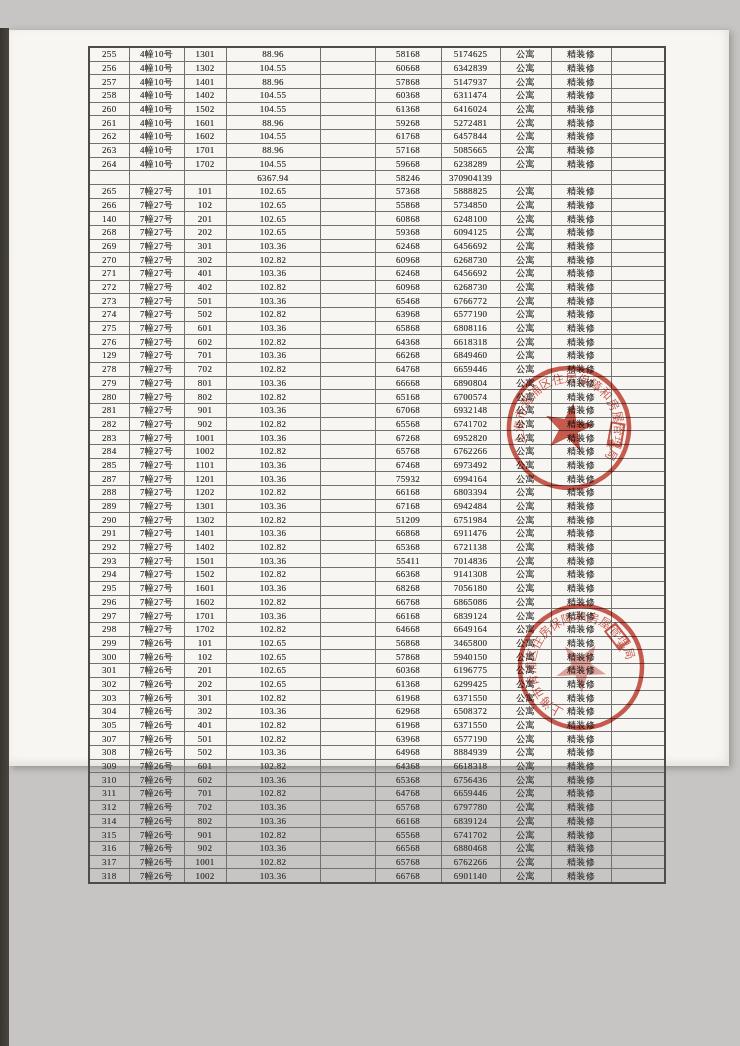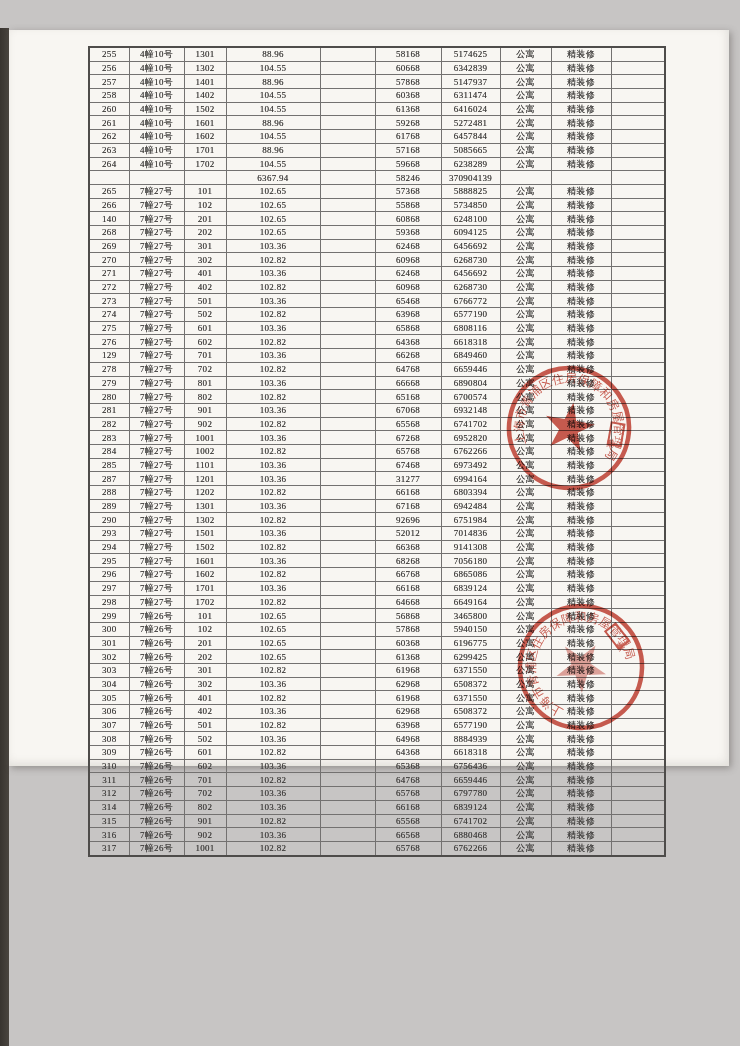--- a/index.html
+++ b/index.html
@@ -435,21 +435,21 @@
       <td>公寓</td>
       <td>精装修</td>
       <td></td>
     </tr>
         <tr>
       <td>287</td>
       <td>7幢27号</td>
       <td>1201</td>
       <td>103.36</td>
       <td></td>
-      <td>31277</td>
+      <td>75932</td>
       <td>6994164</td>
       <td>公寓</td>
       <td>精装修</td>
       <td></td>
     </tr>
         <tr>
       <td>288</td>
       <td>7幢27号</td>
       <td>1202</td>
       <td>102.82</td>
@@ -471,33 +471,57 @@
       <td>公寓</td>
       <td>精装修</td>
       <td></td>
     </tr>
         <tr>
       <td>290</td>
       <td>7幢27号</td>
       <td>1302</td>
       <td>102.82</td>
       <td></td>
-      <td>92696</td>
+      <td>51209</td>
       <td>6751984</td>
       <td>公寓</td>
       <td>精装修</td>
       <td></td>
     </tr>
         <tr>
+      <td>291</td>
+      <td>7幢27号</td>
+      <td>1401</td>
+      <td>103.36</td>
+      <td></td>
+      <td>66868</td>
+      <td>6911476</td>
+      <td>公寓</td>
+      <td>精装修</td>
+      <td></td>
+    </tr>
+        <tr>
+      <td>292</td>
+      <td>7幢27号</td>
+      <td>1402</td>
+      <td>102.82</td>
+      <td></td>
+      <td>65368</td>
+      <td>6721138</td>
+      <td>公寓</td>
+      <td>精装修</td>
+      <td></td>
+    </tr>
+        <tr>
       <td>293</td>
       <td>7幢27号</td>
       <td>1501</td>
       <td>103.36</td>
       <td></td>
-      <td>52012</td>
+      <td>55411</td>
       <td>7014836</td>
       <td>公寓</td>
       <td>精装修</td>
       <td></td>
     </tr>
         <tr>
       <td>294</td>
       <td>7幢27号</td>
       <td>1502</td>
       <td>102.82</td>
@@ -634,32 +658,20 @@
       <td>401</td>
       <td>102.82</td>
       <td></td>
       <td>61968</td>
       <td>6371550</td>
       <td>公寓</td>
       <td>精装修</td>
       <td></td>
     </tr>
         <tr>
-      <td>306</td>
-      <td>7幢26号</td>
-      <td>402</td>
-      <td>103.36</td>
-      <td></td>
-      <td>62968</td>
-      <td>6508372</td>
-      <td>公寓</td>
-      <td>精装修</td>
-      <td></td>
-    </tr>
-        <tr>
       <td>307</td>
       <td>7幢26号</td>
       <td>501</td>
       <td>102.82</td>
       <td></td>
       <td>63968</td>
       <td>6577190</td>
       <td>公寓</td>
       <td>精装修</td>
       <td></td>
@@ -761,20 +773,32 @@
       <td></td>
     </tr>
         <tr>
       <td>317</td>
       <td>7幢26号</td>
       <td>1001</td>
       <td>102.82</td>
       <td></td>
       <td>65768</td>
       <td>6762266</td>
+      <td>公寓</td>
+      <td>精装修</td>
+      <td></td>
+    </tr>
+        <tr>
+      <td>318</td>
+      <td>7幢26号</td>
+      <td>1002</td>
+      <td>103.36</td>
+      <td></td>
+      <td>66768</td>
+      <td>6901140</td>
       <td>公寓</td>
       <td>精装修</td>
       <td></td>
     </tr>
       </tbody>
   </table>
 
   <svg class="stamp" style="left:475px;top:313px;" width="170" height="170" viewBox="0 0 170 170">
     <g transform="rotate(10 85 85)" stroke="#c0392b" fill="#c0392b">
       <circle class="ring" cx="85" cy="85" r="60"></circle>

